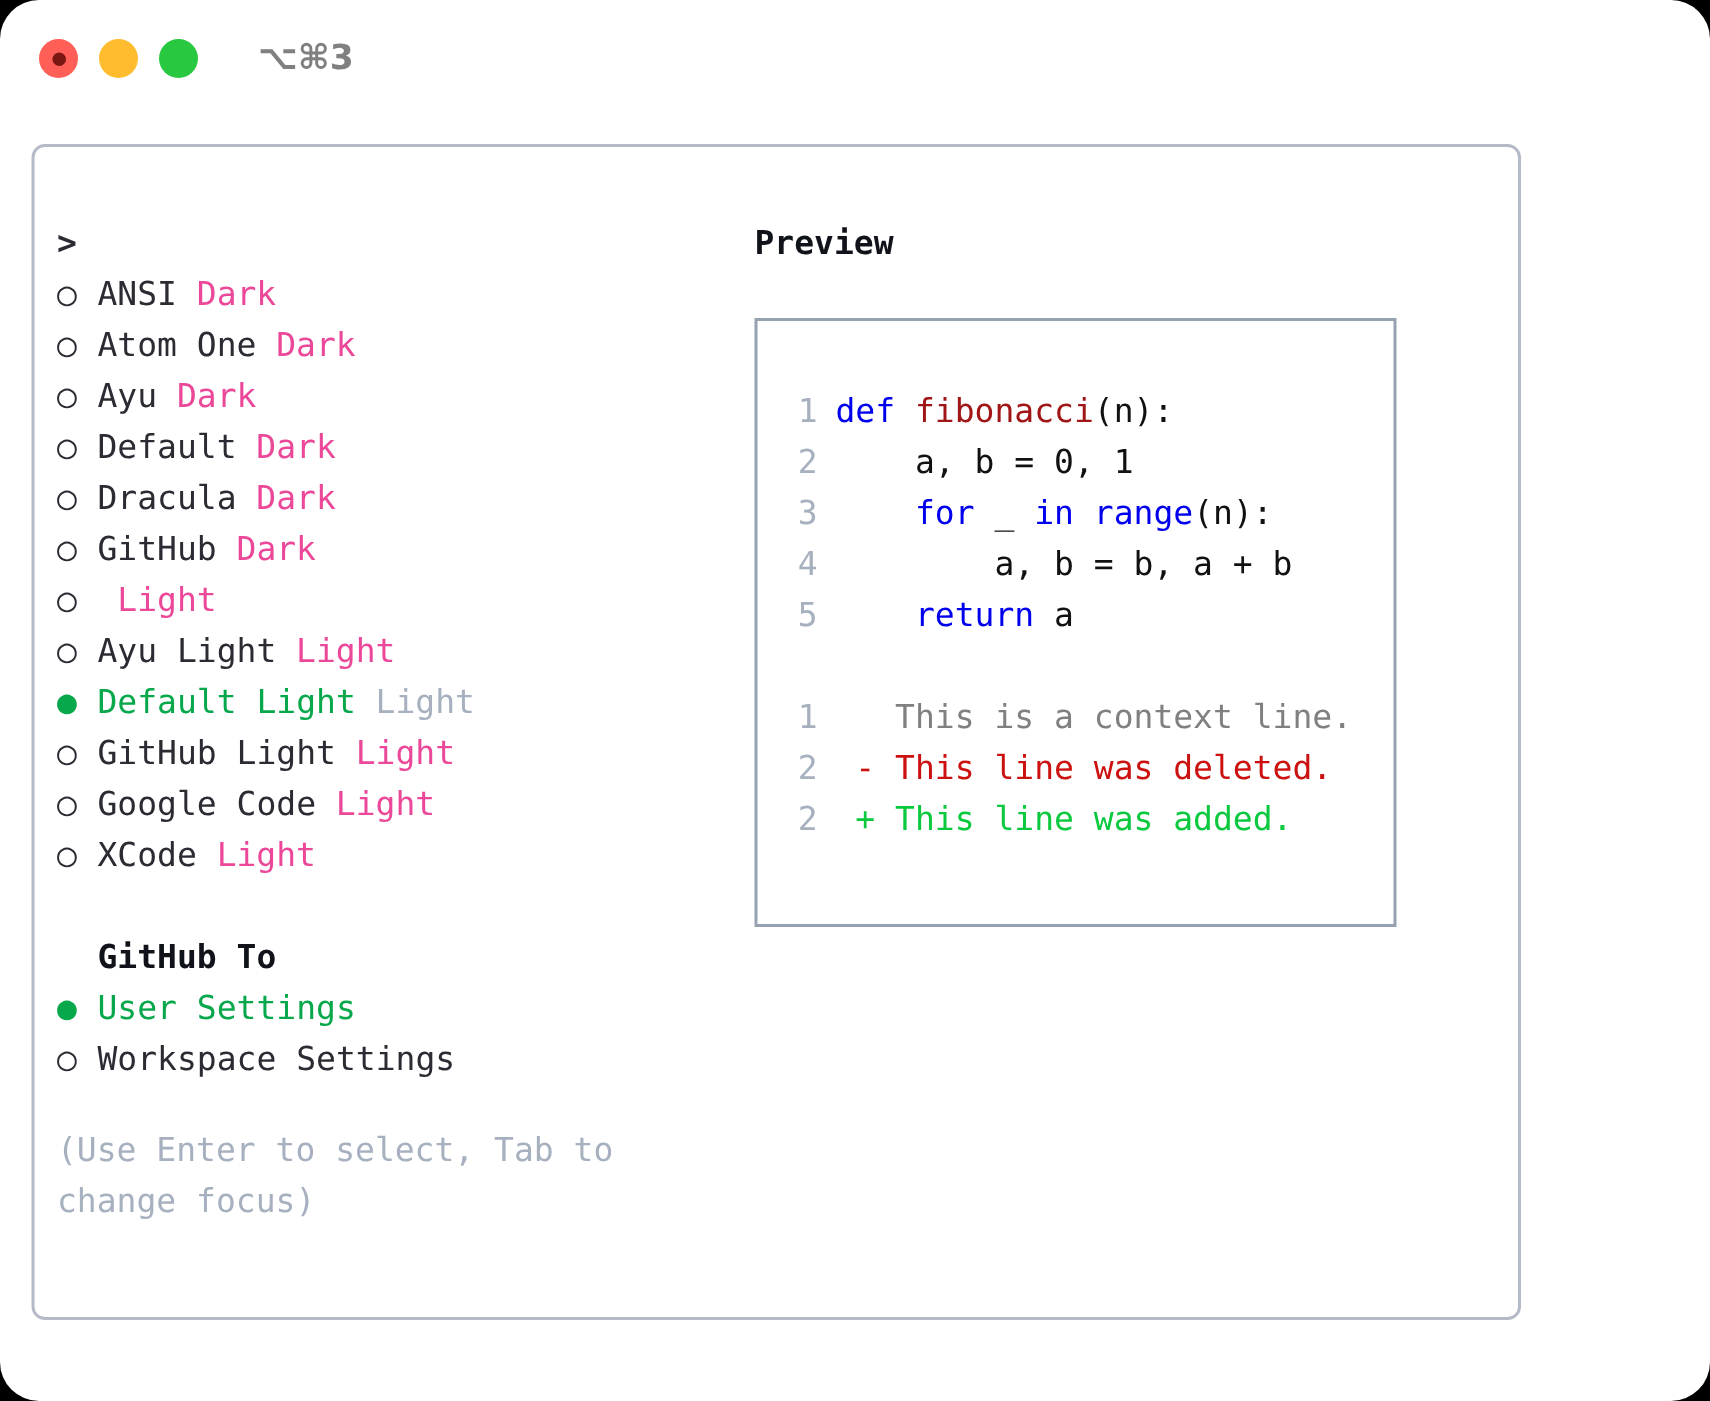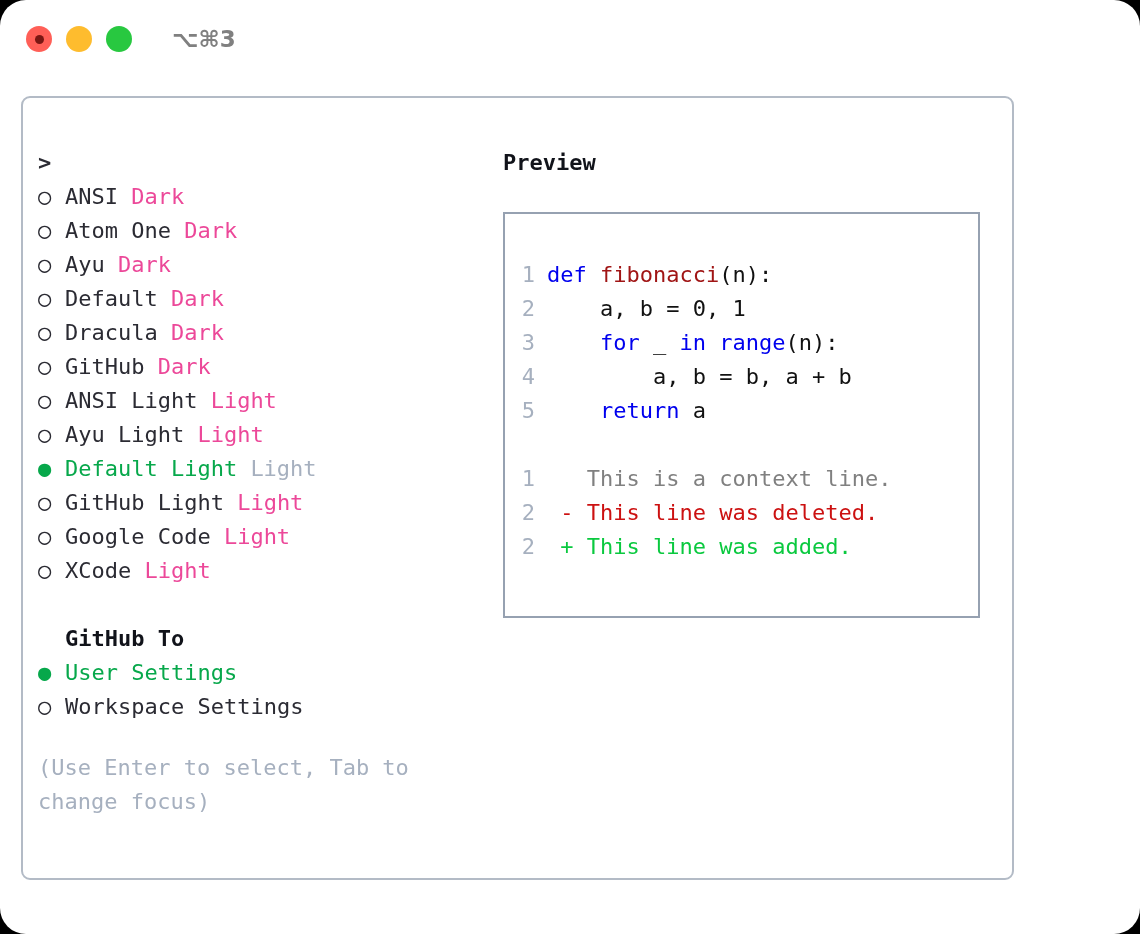--- a/index.html
+++ b/index.html
@@ -125,25 +125,25 @@
 
   
   .preview-title {
     font-size: 22px;
     line-height: 34px;
     font-weight: bold;
     color: #11131a;
     margin-bottom: 32px;
   }
   .preview-box {
-    width: 477px;
+    width: 428px;
     height: 406px;
     border: 2px solid #96a1b1;
     background: #ffffff;
-    padding: 44px 0 0 6px;
+    padding: 44px 0 0 16px;
   }
   .code-line {
     font-size: 22px;
     line-height: 34px;
     white-space: pre;
     color: #111111;
   }
   .ln {
     display: inline-block;
     width: 24px;
@@ -210,21 +210,20 @@
               <span class="label">Dracula</span>
               <span class="variant">Dark</span>
             </div>
             <div class="row">
               <span class="marker">○</span>
               <span class="label">GitHub</span>
               <span class="variant">Dark</span>
             </div>
             <div class="row">
               <span class="marker">○</span>
-              <span class="label">ANSI Light</span>
               <span class="variant">Light</span>
             </div>
             <div class="row">
               <span class="marker">○</span>
               <span class="label">Ayu Light</span>
               <span class="variant">Light</span>
             </div>
             <div class="row selected">
               <span class="marker sel">●</span>
               <span class="label">Default Light</span>

